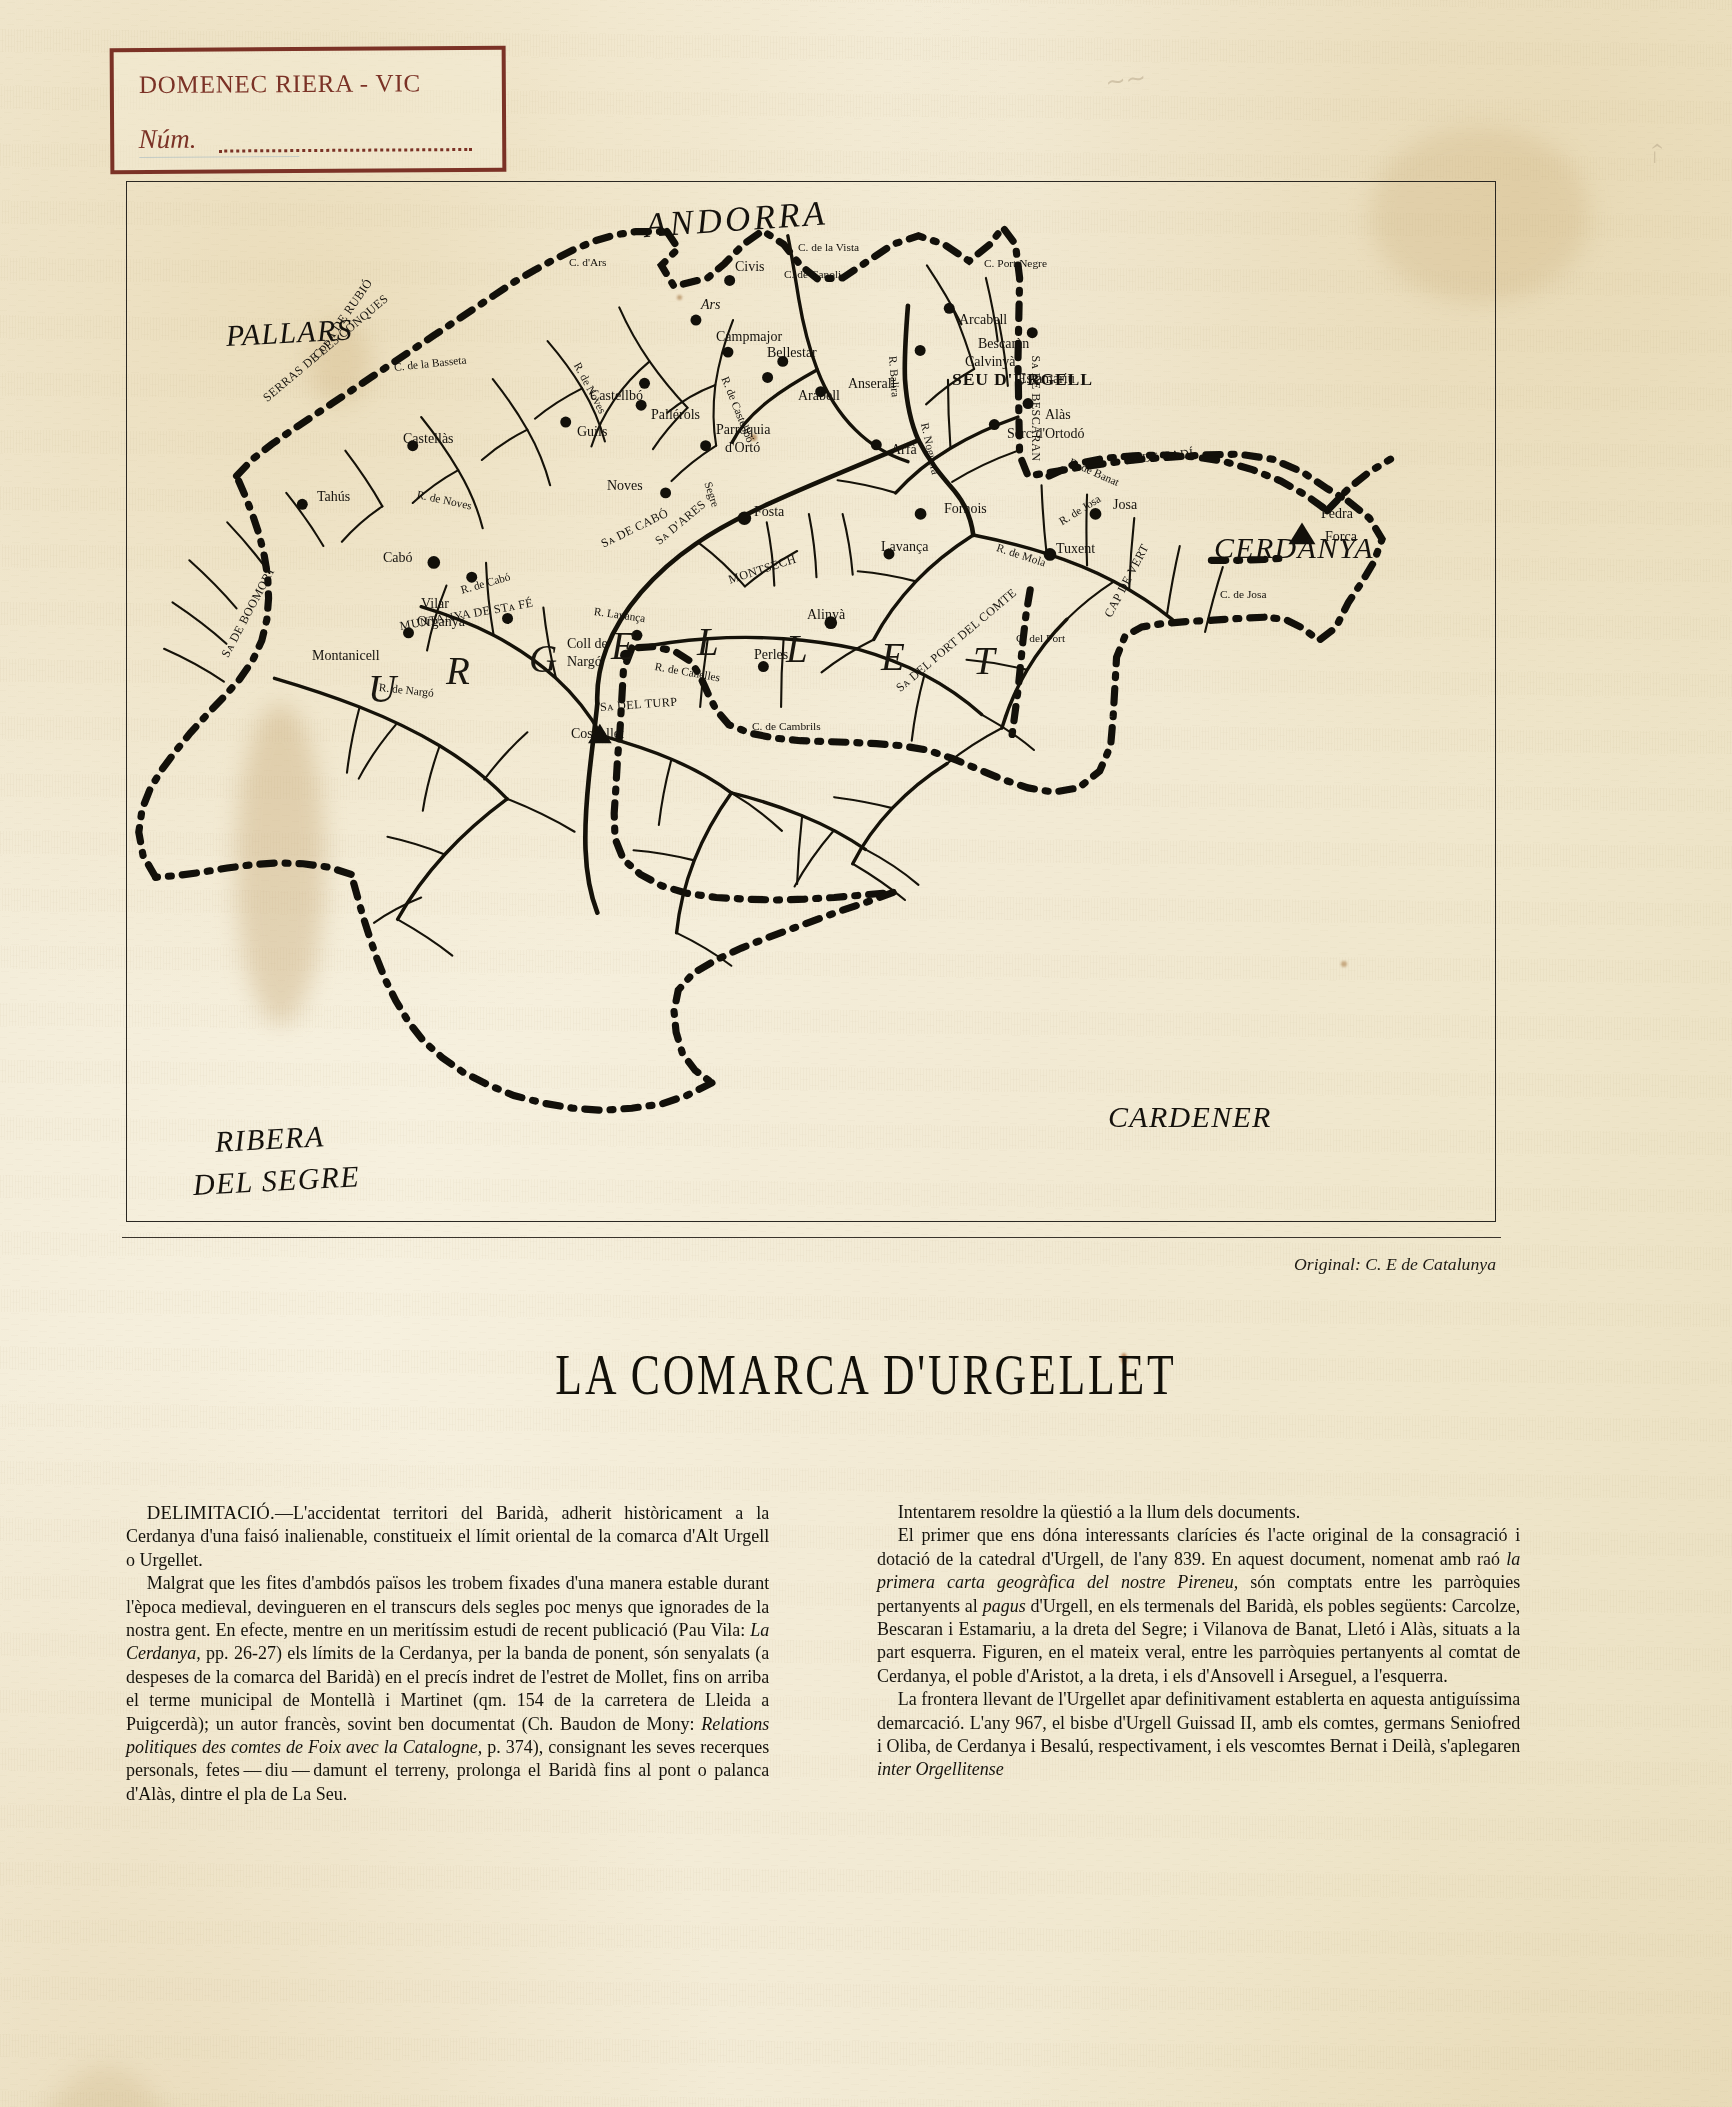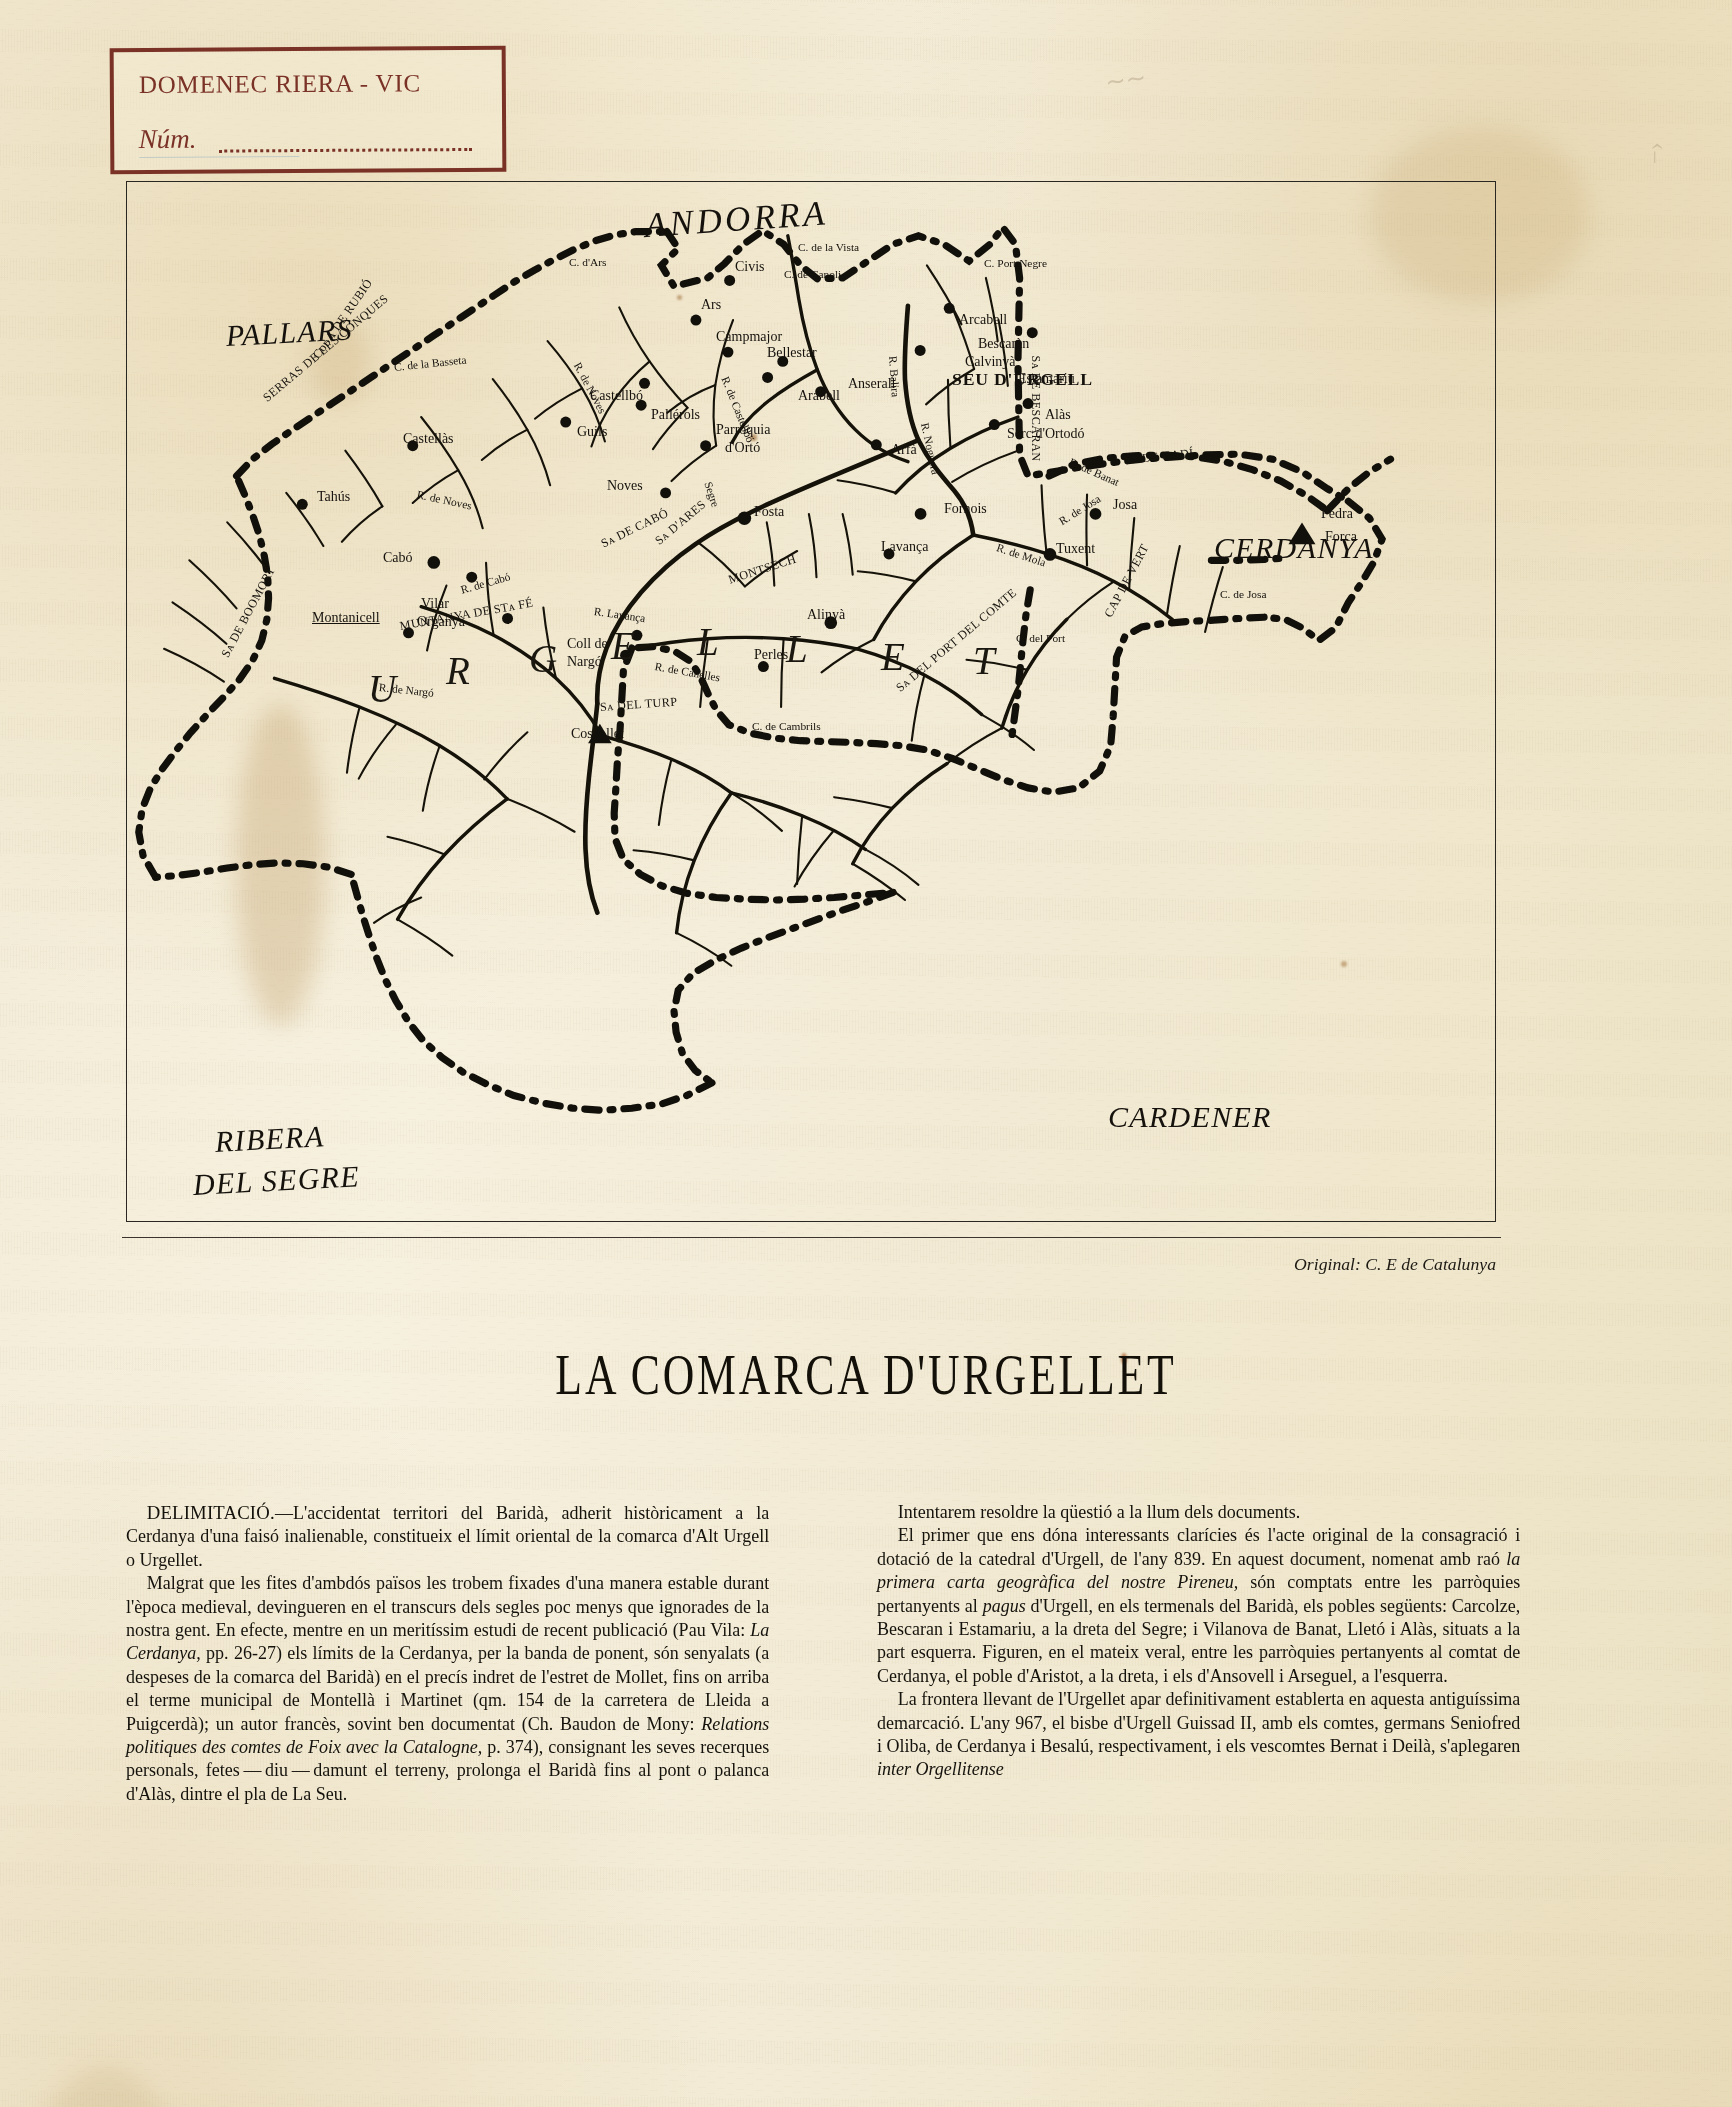--- a/index.html
+++ b/index.html
@@ -360,21 +360,21 @@
       <div class="mlab" style="left: 242px; top: 485px; font-size: 39px; font-style: italic; color: rgb(26, 23, 16);">U</div>
       <div class="mlab" style="left: 320px; top: 467px; font-size: 39px; font-style: italic; color: rgb(26, 23, 16);">R</div>
       <div class="mlab" style="left: 403px; top: 455px; font-size: 39px; font-style: italic; color: rgb(26, 23, 16);">G</div>
       <div class="mlab" style="left: 485px; top: 442px; font-size: 39px; font-style: italic; color: rgb(26, 23, 16);">E</div>
       <div class="mlab" style="left: 571px; top: 438px; font-size: 39px; font-style: italic; color: rgb(26, 23, 16);">L</div>
       <div class="mlab" style="left: 660px; top: 445px; font-size: 39px; font-style: italic; color: rgb(26, 23, 16);">L</div>
       <div class="mlab" style="left: 755px; top: 453px; font-size: 39px; font-style: italic; color: rgb(26, 23, 16);">E</div>
       <div class="mlab" style="left: 847px; top: 457px; font-size: 39px; font-style: italic; color: rgb(26, 23, 16);">T</div>
       <div class="mlab m-city" style="left: 826px; top: 188px;">SEU D'URGELL</div>
       <div class="mlab m-town" style="left: 609px; top: 78px;">Civis</div>
-      <div class="mlab m-town" style="left: 575px; top: 116px;">Ars</div>
+      <div class="mlab m-town" style="left: 575px; top: 116px; font-style: italic;">Ars</div>
       <div class="mlab m-town" style="left: 590px; top: 148px;">Campmajor</div>
       <div class="mlab m-town" style="left: 833px; top: 131px;">Arcabell</div>
       <div class="mlab m-town" style="left: 852px; top: 155px;">Bescaràn</div>
       <div class="mlab m-town" style="left: 839px; top: 173px;">Calvinyà</div>
       <div class="mlab m-town" style="left: 892px; top: 190px;">Estamariu</div>
       <div class="mlab m-town" style="left: 641px; top: 164px;">Bellestar</div>
       <div class="mlab m-town" style="left: 722px; top: 195px;">Anserall</div>
       <div class="mlab m-town" style="left: 464px; top: 207px;">Castellbó</div>
       <div class="mlab m-town" style="left: 672px; top: 207px;">Arabell</div>
       <div class="mlab m-town" style="left: 525px; top: 226px;">Pallérols</div>
@@ -391,21 +391,21 @@
       <div class="mlab m-town" style="left: 818px; top: 320px;">Fornois</div>
       <div class="mlab m-town" style="left: 987px; top: 316px;">Josa</div>
       <div class="mlab m-town" style="left: 1195px; top: 325px;">Pedra</div>
       <div class="mlab m-town" style="left: 1199px; top: 348px;">Forca</div>
       <div class="mlab m-town" style="left: 257px; top: 369px;">Cabó</div>
       <div class="mlab m-town" style="left: 930px; top: 360px;">Tuxent</div>
       <div class="mlab m-town" style="left: 755px; top: 358px;">Lavança</div>
       <div class="mlab m-town" style="left: 295px; top: 415px;">Vilar</div>
       <div class="mlab m-town" style="left: 291px; top: 433px;">Organyà</div>
       <div class="mlab m-town" style="left: 681px; top: 426px;">Alinyà</div>
-      <div class="mlab m-town" style="left: 186px; top: 429px; text-decoration: underline;">Montanicell</div>
+      <div class="mlab m-town" style="left: 186px; top: 467px;">Montanicell</div>
       <div class="mlab m-town" style="left: 441px; top: 455px;">Coll de</div>
       <div class="mlab m-town" style="left: 441px; top: 473px;">Nargó</div>
       <div class="mlab m-town" style="left: 628px; top: 466px;">Perles</div>
       <div class="mlab m-town" style="left: 445px; top: 545px;">Coscollet</div>
       <div class="mlab m-small" style="left: 443px; top: 75px;">C. d'Ars</div>
       <div class="mlab m-small" style="left: 672px; top: 60px;">C. de la Vista</div>
       <div class="mlab m-small" style="left: 658px; top: 87px;">C. de Canoli</div>
       <div class="mlab m-small" style="left: 858px; top: 76px;">C. Port Negre</div>
       <div class="mlab m-small" style="left: 268px; top: 180px; transform: rotate(-6deg);">C. de la Basseta</div>
       <div class="mlab m-small" style="left: 1094px; top: 407px;">C. de Josa</div>

